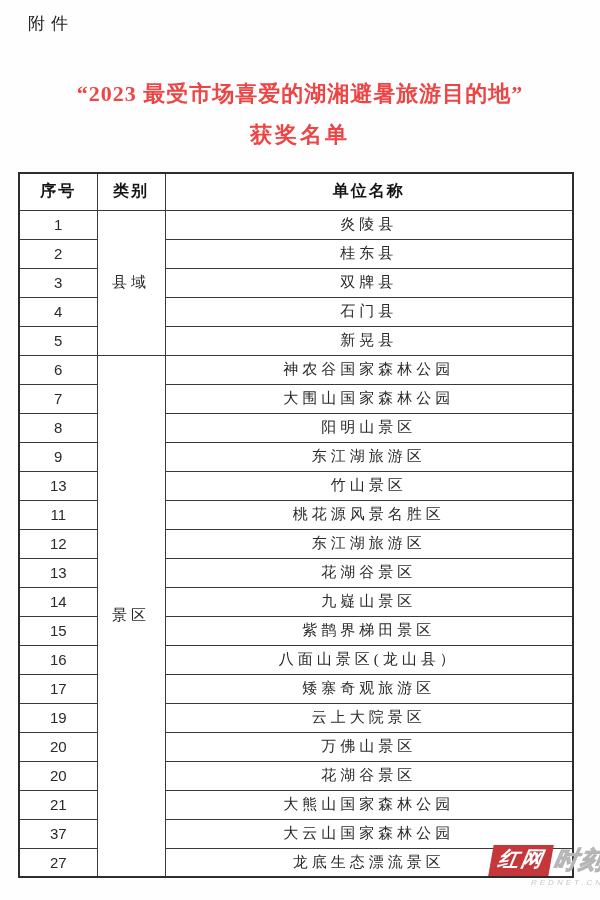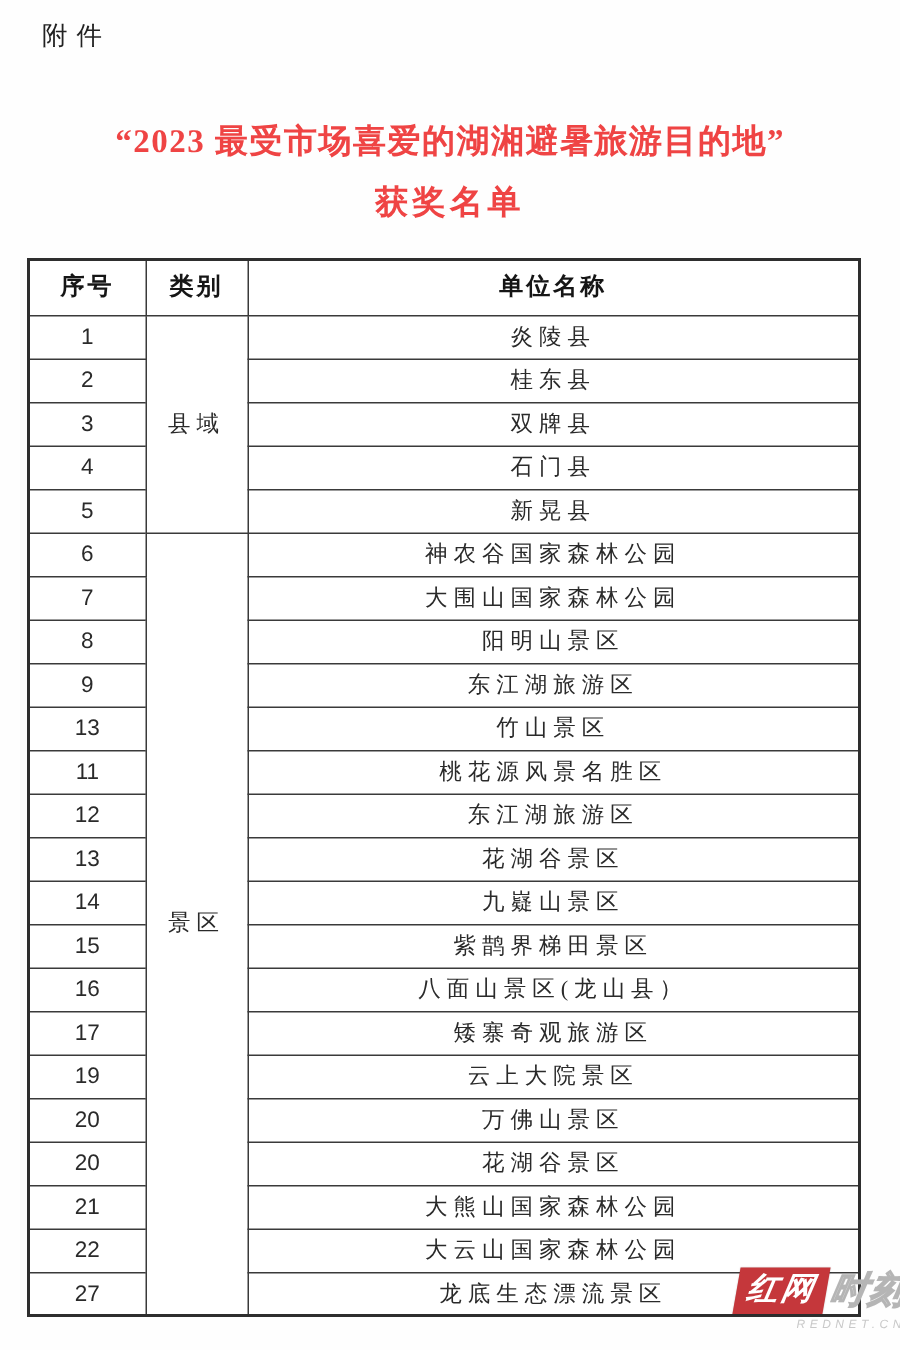--- a/index.html
+++ b/index.html
@@ -236,21 +236,21 @@
         </tr>
         <tr>
           <td class="col-no">20</td>
           <td class="col-name">花湖谷景区</td>
         </tr>
         <tr>
           <td class="col-no">21</td>
           <td class="col-name">大熊山国家森林公园</td>
         </tr>
         <tr>
-          <td class="col-no">22</td>
+          <td class="col-no">37</td>
           <td class="col-name">大云山国家森林公园</td>
         </tr>
         <tr>
           <td class="col-no">27</td>
           <td class="col-name">龙底生态漂流景区</td>
         </tr>
       </tbody>
   </table>
 
   <div class="watermark">

